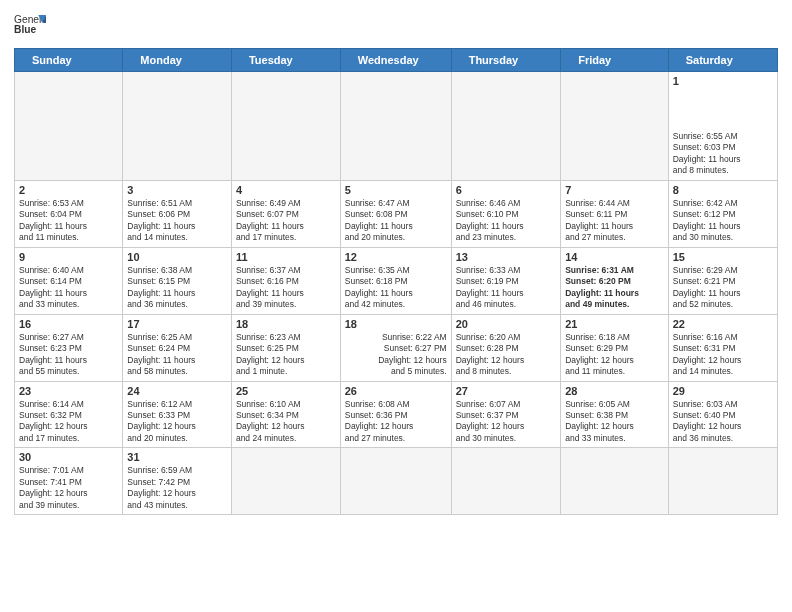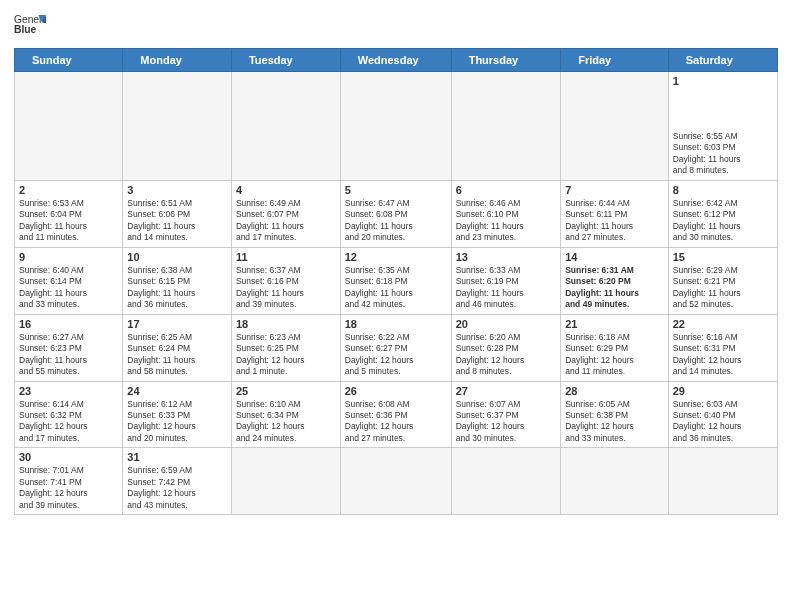--- a/index.html
+++ b/index.html
@@ -252,21 +252,21 @@
           </td>
           <td>
             <span class="day-number">18</span>
             <div class="day-info" style="white-space: pre-line;">Sunrise: 6:23 AM
 Sunset: 6:25 PM
 Daylight: 12 hours
 and 1 minute.</div>
           </td>
           <td>
             <span class="day-number">18</span>
-            <div class="day-info" style="white-space: pre-line;">Sunrise: 6:22 AM
+            <div class="day-info" style="white-space: pre-line; text-align: right;">Sunrise: 6:22 AM
 Sunset: 6:27 PM
 Daylight: 12 hours
 and 5 minutes.</div>
           </td>
           <td>
             <span class="day-number">20</span>
             <div class="day-info" style="white-space: pre-line;">Sunrise: 6:20 AM
 Sunset: 6:28 PM
 Daylight: 12 hours
 and 8 minutes.</div>

